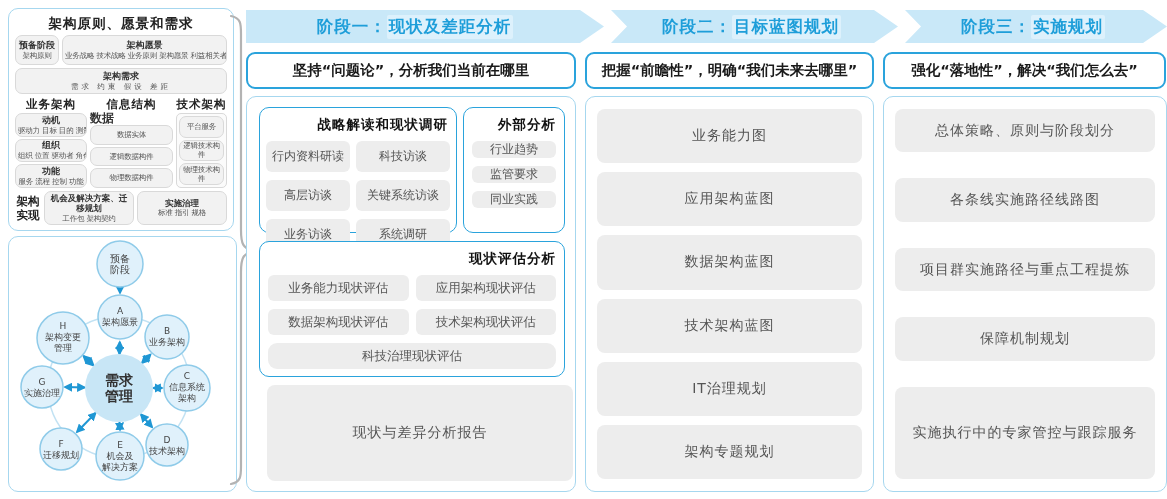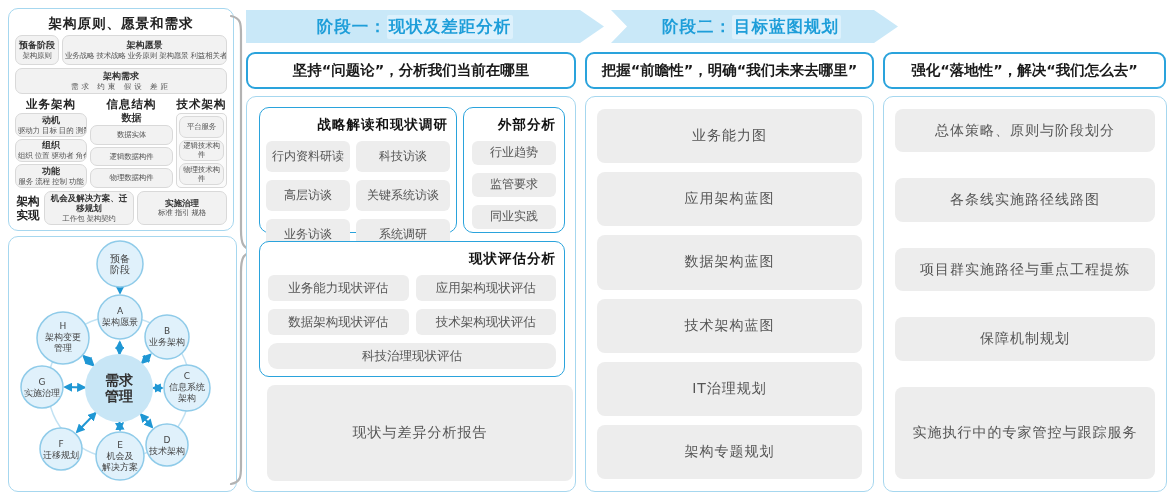--- a/index.html
+++ b/index.html
@@ -18,21 +18,21 @@
   .p1-row1 .prelim{width:44px;}
   .p1-row1 .vision{flex:1;}
   .req{flex:0 0 26px;}
   .req .mb-s{letter-spacing:3px;}
   .p1-cols{display:flex;gap:3px;flex:1;min-height:0;}
   .p1col{display:flex;flex-direction:column;gap:2px;min-width:0;}
   .p1col-h{font-size:11.5px;font-weight:bold;text-align:center;color:#222;line-height:14px;flex:0 0 14px;letter-spacing:1px;}
   .p1col .minibox{flex:1;}
   .subcols{display:flex;gap:2px;flex:1;min-height:0;}
   .subcol{flex:1;display:flex;flex-direction:column;gap:2px;min-width:0;}
-  .sub-h{font-size:10px;font-weight:bold;text-align:center;color:#333;line-height:10px;flex:0 0 10px;}
+  .sub-h{font-size:12px;font-weight:bold;text-align:left;color:#333;line-height:10px;flex:0 0 10px;}
   .subcol .minibox,.techbox .minibox{flex:1;padding:0 1px;}
   .subcol .mb-s,.techbox .mb-s{white-space:normal;line-height:9px;}
   .techbox{flex:1;border:1px solid #d9d9d9;border-radius:5px;background:#fbfbfb;padding:2px;display:flex;flex-direction:column;gap:2px;box-sizing:border-box;}
   .p1-row4{display:flex;gap:3px;flex:0 0 33px;align-items:stretch;}
   .realize-label{width:26px;font-size:11.5px;font-weight:bold;color:#222;line-height:14px;display:flex;align-items:center;text-align:center;}
   .p1-row4 .minibox{flex:1;}
   .p1-row4 .mb-t{white-space:normal;line-height:10.5px;font-size:8.5px;}
   .p2{left:8px;top:236px;width:229px;height:256px;}
 
   
@@ -61,21 +61,21 @@
 
   .bluebox{position:absolute;border:1.5px solid #2aa3dc;border-radius:10px;background:#fff;box-sizing:border-box;padding:6px 8px;}
   .bb-title{font-size:13.5px;font-weight:bold;text-align:right;color:#111;letter-spacing:1px;margin:2px 0 7px 0;}
   .gitem{background:#ededed;border-radius:6px;color:#555;display:flex;align-items:center;justify-content:center;
          font-size:12px;line-height:1.1;text-align:center;}
   .survey{left:12px;top:10px;width:198px;height:126px;}
   .survey-grid{display:grid;grid-template-columns:84px 94px;gap:8px 6px;justify-content:center;}
   .survey-grid .gitem{height:31px;}
   .external{left:216px;top:10px;width:102px;height:126px;}
   .ext-list{display:flex;flex-direction:column;gap:8px;align-items:center;}
-  .ext-list .gitem{height:24px;width:84px;}
+  .ext-list .gitem{height:17px;width:84px;}
   .assessment{left:12px;top:144px;width:306px;height:136px;}
   .assess-grid{display:grid;grid-template-columns:1fr 1fr;gap:8px 7px;}
   .assess-grid .gitem{height:26px;font-size:12.5px;}
   .assess-grid .span2{grid-column:1 / span 2;border-radius:9px;}
   .report{position:absolute;left:12px;top:288px;width:306px;height:96px;background:#ededed;border-radius:8px;
           display:flex;align-items:center;justify-content:center;font-size:14px;color:#555;letter-spacing:1px;margin-left:8px;}
 
   .bigitem{background:#ededed;border-radius:8px;color:#555;font-size:14px;letter-spacing:1px;
            display:flex;align-items:center;justify-content:center;flex:1;text-align:center;}
   .c3 .last{flex:2.12;}
@@ -245,20 +245,24 @@
   </svg>
 
   <div class="hdr hdr1">
     <span>阶段一：</span>
       <span class="hl">现状及差距分析</span>
   </div>
   <div class="hdr hdr2">
     <span>阶段二：</span>
       <span class="hl">目标蓝图规划</span>
   </div>
+  <div class="hdr hdr3">
+    <span>阶段三：</span>
+      <span class="hl">实施规划</span>
+  </div>
 
   <div class="banner b1">坚持“问题论”，分析我们当前在哪里</div>
   <div class="banner b2">把握“前瞻性”，明确“我们未来去哪里”</div>
   <div class="banner b3">强化“落地性”，解决“我们怎么去”</div>
 
   <div class="pcol c1">
     <div class="bluebox survey">
       <div class="bb-title">战略解读和现状调研</div>
       <div class="survey-grid">
         <div class="gitem">行内资料研读</div>

